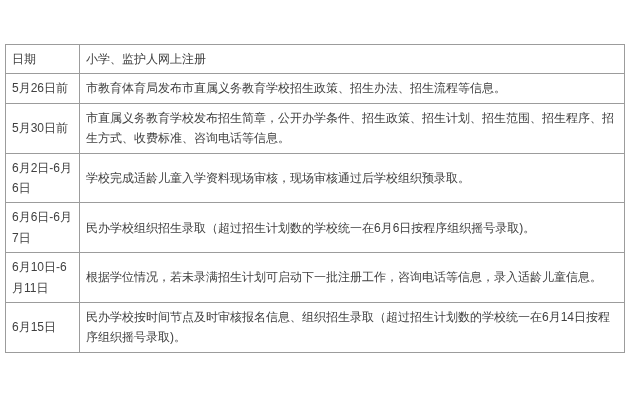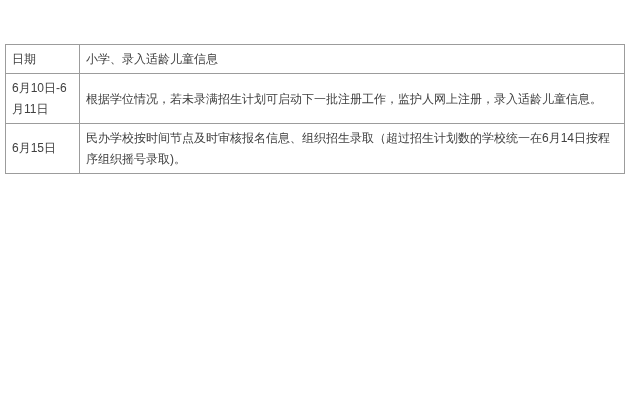--- a/index.html
+++ b/index.html
@@ -42,27 +42,43 @@
   }
 </style>
 </head>
 <body>
 
 <div class="page">
   <table class="schedule">
     <thead>
       <tr>
         <th class="col-date">日期</th>
-        <th class="col-item">小学、录入适龄儿童信息</th>
+        <th class="col-item">小学、监护人网上注册</th>
       </tr>
     </thead>
     <tbody id="table-body">
         <tr>
+          <td class="col-date">5月26日前</td>
+          <td class="col-item">市教育体育局发布市直属义务教育学校招生政策、招生办法、招生流程等信息。</td>
+        </tr>
+        <tr>
+          <td class="col-date">5月30日前</td>
+          <td class="col-item">市直属义务教育学校发布招生简章，公开办学条件、招生政策、招生计划、招生范围、招生程序、招生方式、收费标准、咨询电话等信息。</td>
+        </tr>
+        <tr>
+          <td class="col-date">6月2日-6月6日</td>
+          <td class="col-item">学校完成适龄儿童入学资料现场审核，现场审核通过后学校组织预录取。</td>
+        </tr>
+        <tr>
+          <td class="col-date">6月6日-6月7日</td>
+          <td class="col-item">民办学校组织招生录取（超过招生计划数的学校统一在6月6日按程序组织摇号录取)。</td>
+        </tr>
+        <tr>
           <td class="col-date">6月10日-6月11日</td>
-          <td class="col-item">根据学位情况，若未录满招生计划可启动下一批注册工作，监护人网上注册，录入适龄儿童信息。</td>
+          <td class="col-item">根据学位情况，若未录满招生计划可启动下一批注册工作，咨询电话等信息，录入适龄儿童信息。</td>
         </tr>
         <tr>
           <td class="col-date">6月15日</td>
           <td class="col-item">民办学校按时间节点及时审核报名信息、组织招生录取（超过招生计划数的学校统一在6月14日按程序组织摇号录取)。</td>
         </tr>
       </tbody>
   </table>
 </div>
 
 </body></html>

